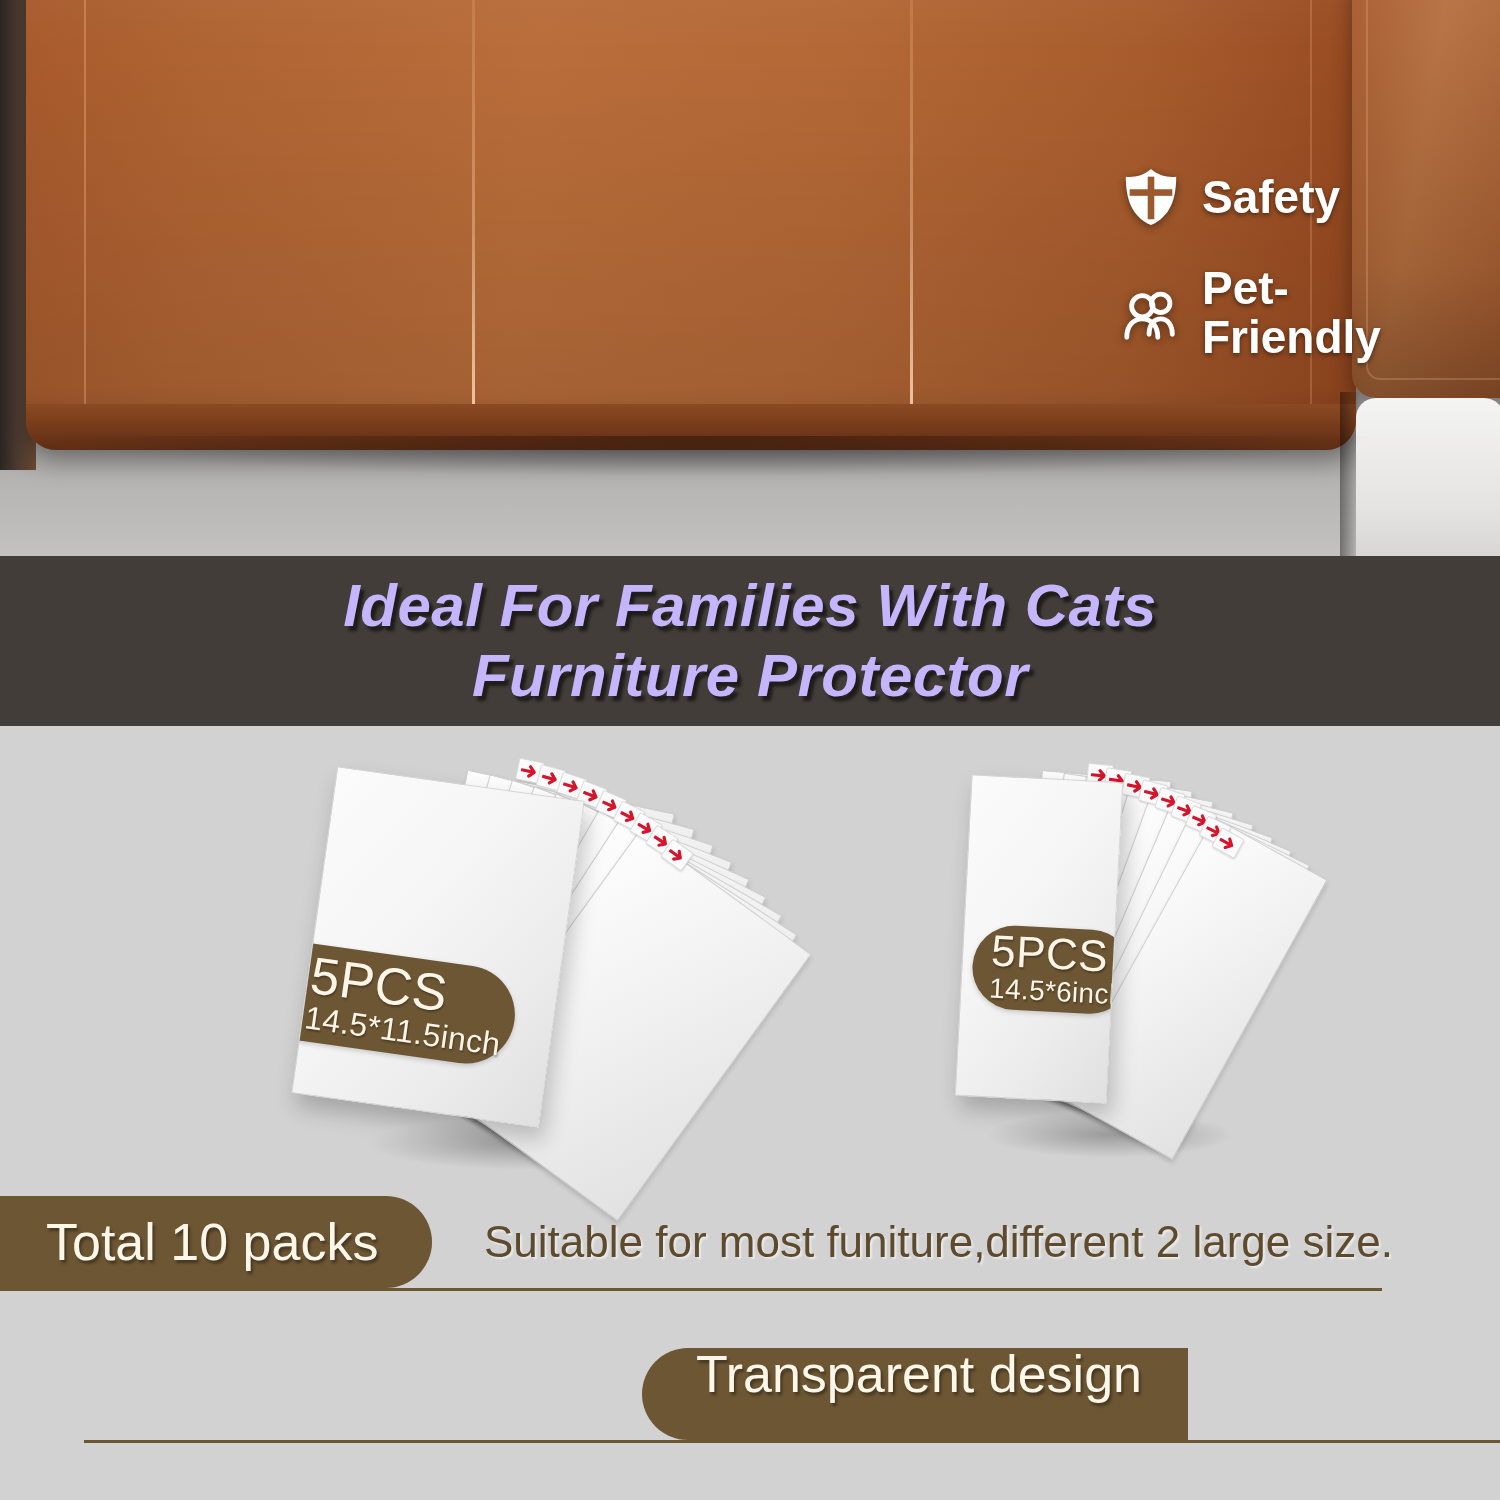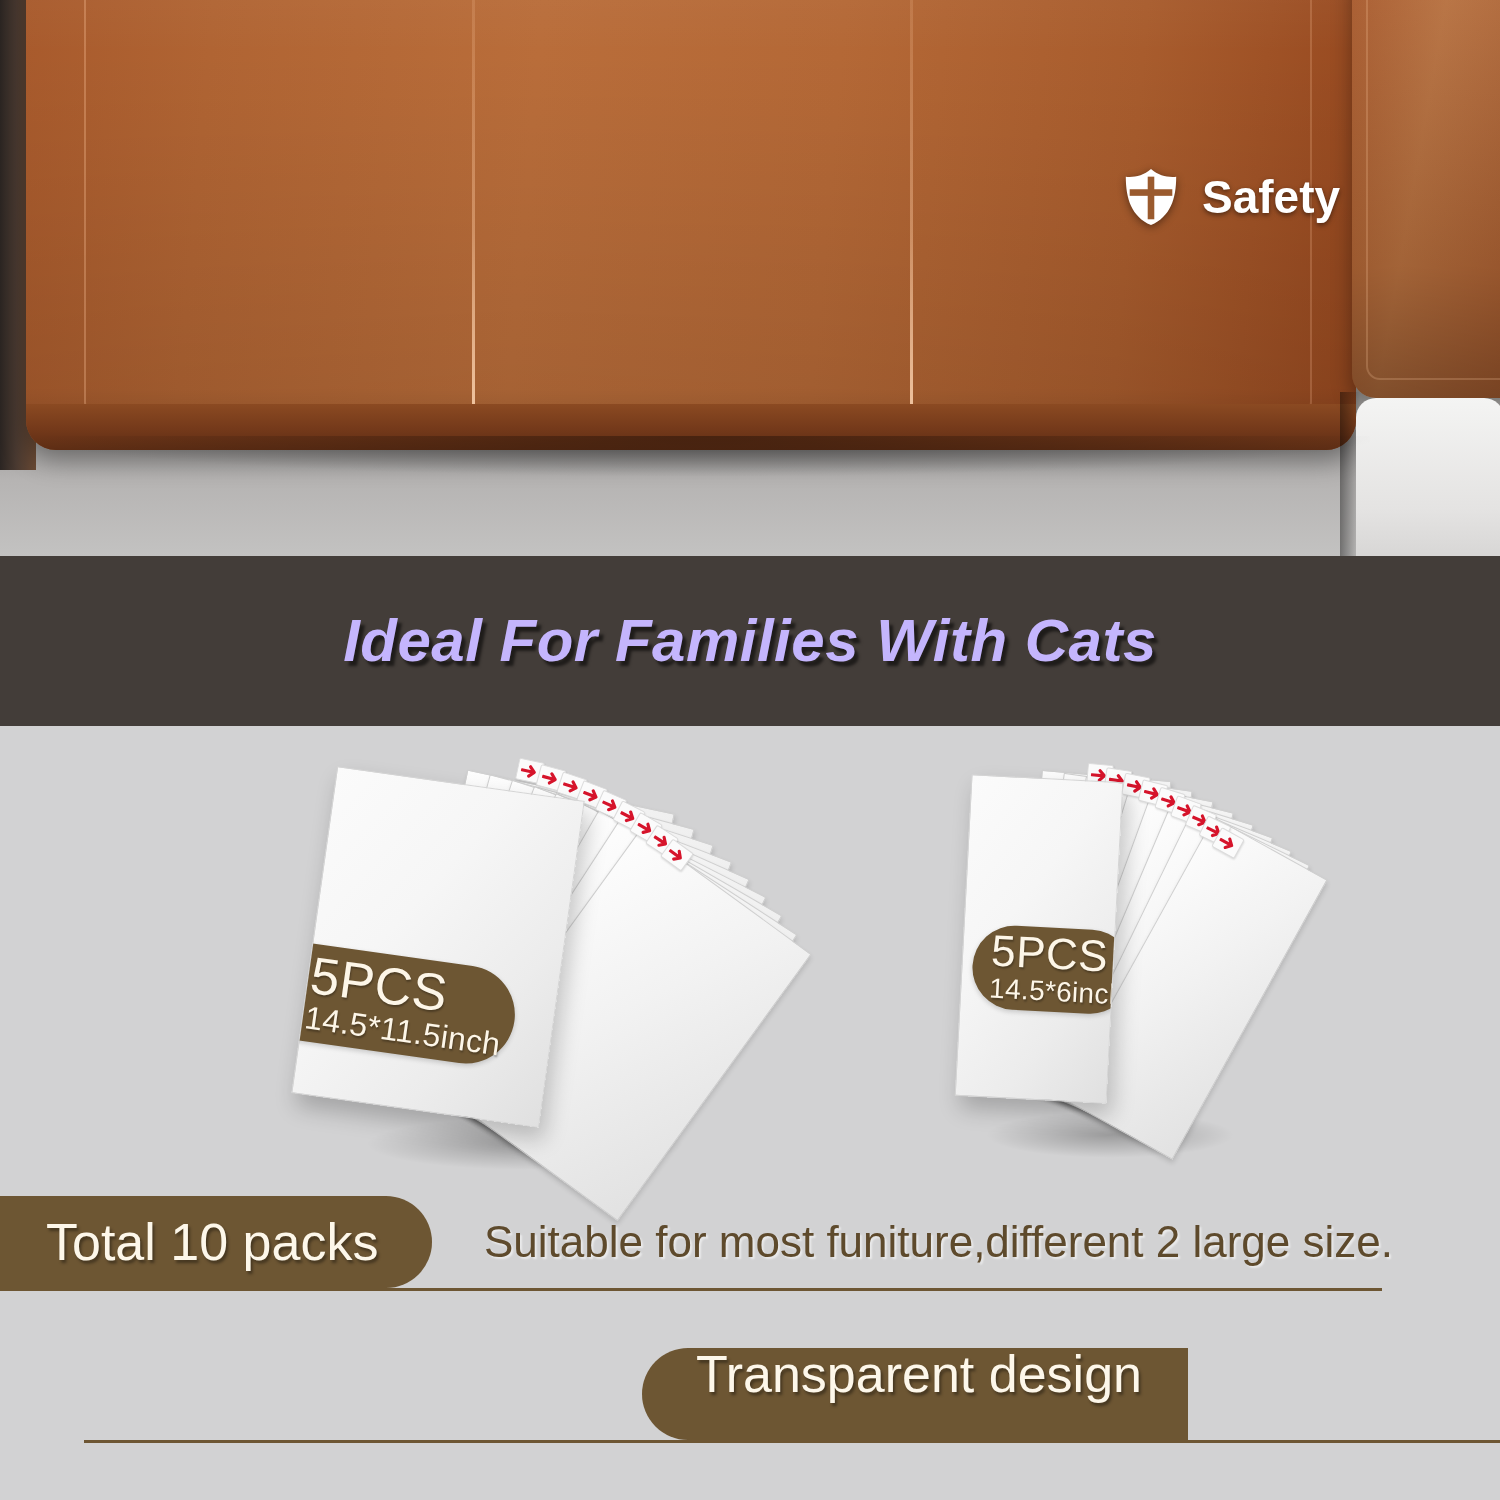--- a/index.html
+++ b/index.html
@@ -205,26 +205,38 @@
         <span class="badge-icon">
           <svg viewBox="0 0 64 64" aria-hidden="true">
             <path d="M32 3 C24 10 14 12 6 11 C6 34 12 52 32 61 C52 52 58 34 58 11 C50 12 40 10 32 3 Z" fill="#ffffff"></path>
             <rect x="28.6" y="11" width="6.8" height="44" fill="#9a5a2e"></rect>
             <rect x="10" y="24" width="44" height="6.8" fill="#9a5a2e"></rect>
           </svg>
         </span>
         <span class="badge-label">Safety</span>
       </div>
 
+      <div class="badge">
+        <span class="badge-icon">
+          <svg viewBox="0 0 64 64" aria-hidden="true">
+            <circle cx="42" cy="22" r="9.5" fill="none" stroke="#ffffff" stroke-width="5"></circle>
+            <path d="M30 54 C30 44 35 38 42 38 C49 38 54 44 54 54" fill="none" stroke="#ffffff" stroke-width="5" stroke-linecap="round"></path>
+            <circle cx="23" cy="25" r="11" fill="none" stroke="#ffffff" stroke-width="5"></circle>
+            <path d="M7 57 C7 45 14 38 23 38 C32 38 39 45 39 57" fill="none" stroke="#ffffff" stroke-width="5" stroke-linecap="round"></path>
+          </svg>
+        </span>
+        <span class="badge-label">Pet-Friendly</span>
+      </div>
 
     </div>
   </div>
 
   <div class="banner">
     <div class="banner-line">Ideal For Families With Cats</div>
+    <div class="banner-line">Furniture Protector</div>
   </div>
 
   <div class="lower">
 
     <div class="stack" style="left:295px; top:20px; width:420px; height:420px;">
 
       <div class="stack-shadow" style="left:70px; top:372px; width:320px; height:52px;"></div>
 
       <div class="fan-sheet" style="left:106px; top:22px; width:212px; height:330px; transform:rotate(12deg);"></div>
       <div class="fan-sheet" style="left:112px; top:24px; width:212px; height:330px; transform:rotate(15deg);"></div>

